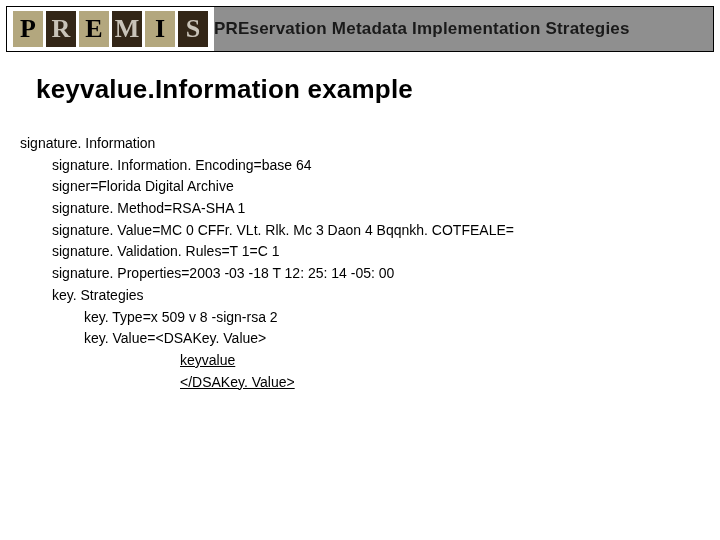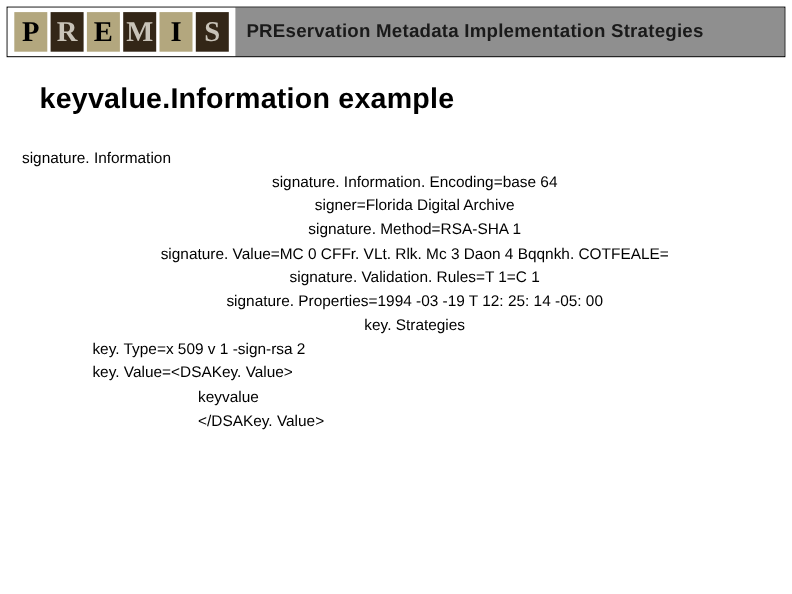--- a/index.html
+++ b/index.html
@@ -42,43 +42,42 @@
     font-size: 26px;
     color: #000;
   }
   .dark { background: #332617; color: #c9c3b8; }
   .tan  { background: #b3a77e; }
   .strap {
     flex: 1;
     background: #8f8f8f;
     display: flex;
     align-items: center;
-    padding-left: 10px;
     font-family: Verdana, Geneva, sans-serif;
     font-weight: bold;
     font-size: 17px;
     color: #1a1a1a;
     letter-spacing: 0.2px;
   }
   .strap .pre { letter-spacing: 0.2px; }
   .title {
     font-weight: bold;
     font-size: 26px;
     margin: 22px 0 0 36px;
     letter-spacing: 0.2px;
   }
   .content {
     margin: 28px 18px 0 20px;
     font-size: 14px;
     line-height: 1.55;
     font-family: Verdana, Geneva, sans-serif;
   }
-  .ind1 { padding-left: 32px; text-align: center; }
+  .ind1 { padding-left: 32px; }
   .ind2 { padding-left: 64px; }
-  .ind3 { padding-left: 160px; }
+  .ind3 { padding-left: 160px; text-decoration: underline; }
 </style>
 </head>
 <body>
 
 <div class="header-bar">
   <div class="logo-area">
     <div class="logo-box">
       <div class="logo-letter tan">P</div>
       <div class="logo-letter dark">R</div>
       <div class="logo-letter tan">E</div>
@@ -94,19 +93,19 @@
 
 <div class="title">keyvalue.Information example</div>
 
 <div class="content" id="content">
     <div>signature. Information</div>
     <div class="ind1">signature. Information. Encoding=base 64</div>
     <div class="ind1">signer=Florida Digital Archive</div>
     <div class="ind1">signature. Method=RSA-SHA 1</div>
     <div class="ind1">signature. Value=MC 0 CFFr. VLt. Rlk. Mc 3 Daon 4 Bqqnkh. COTFEALE=</div>
     <div class="ind1">signature. Validation. Rules=T 1=C 1</div>
-    <div class="ind1">signature. Properties=1994 -03 -19 T 12: 25: 14 -05: 00</div>
+    <div class="ind1">signature. Properties=2003 -03 -18 T 12: 25: 14 -05: 00</div>
     <div class="ind1">key. Strategies</div>
-    <div class="ind2">key. Type=x 509 v 1 -sign-rsa 2</div>
+    <div class="ind2">key. Type=x 509 v 8 -sign-rsa 2</div>
     <div class="ind2">key. Value=&lt;DSAKey. Value&gt;</div>
     <div class="ind3">keyvalue</div>
     <div class="ind3">&lt;/DSAKey. Value&gt;</div>
   </div>
 
 </body></html>

